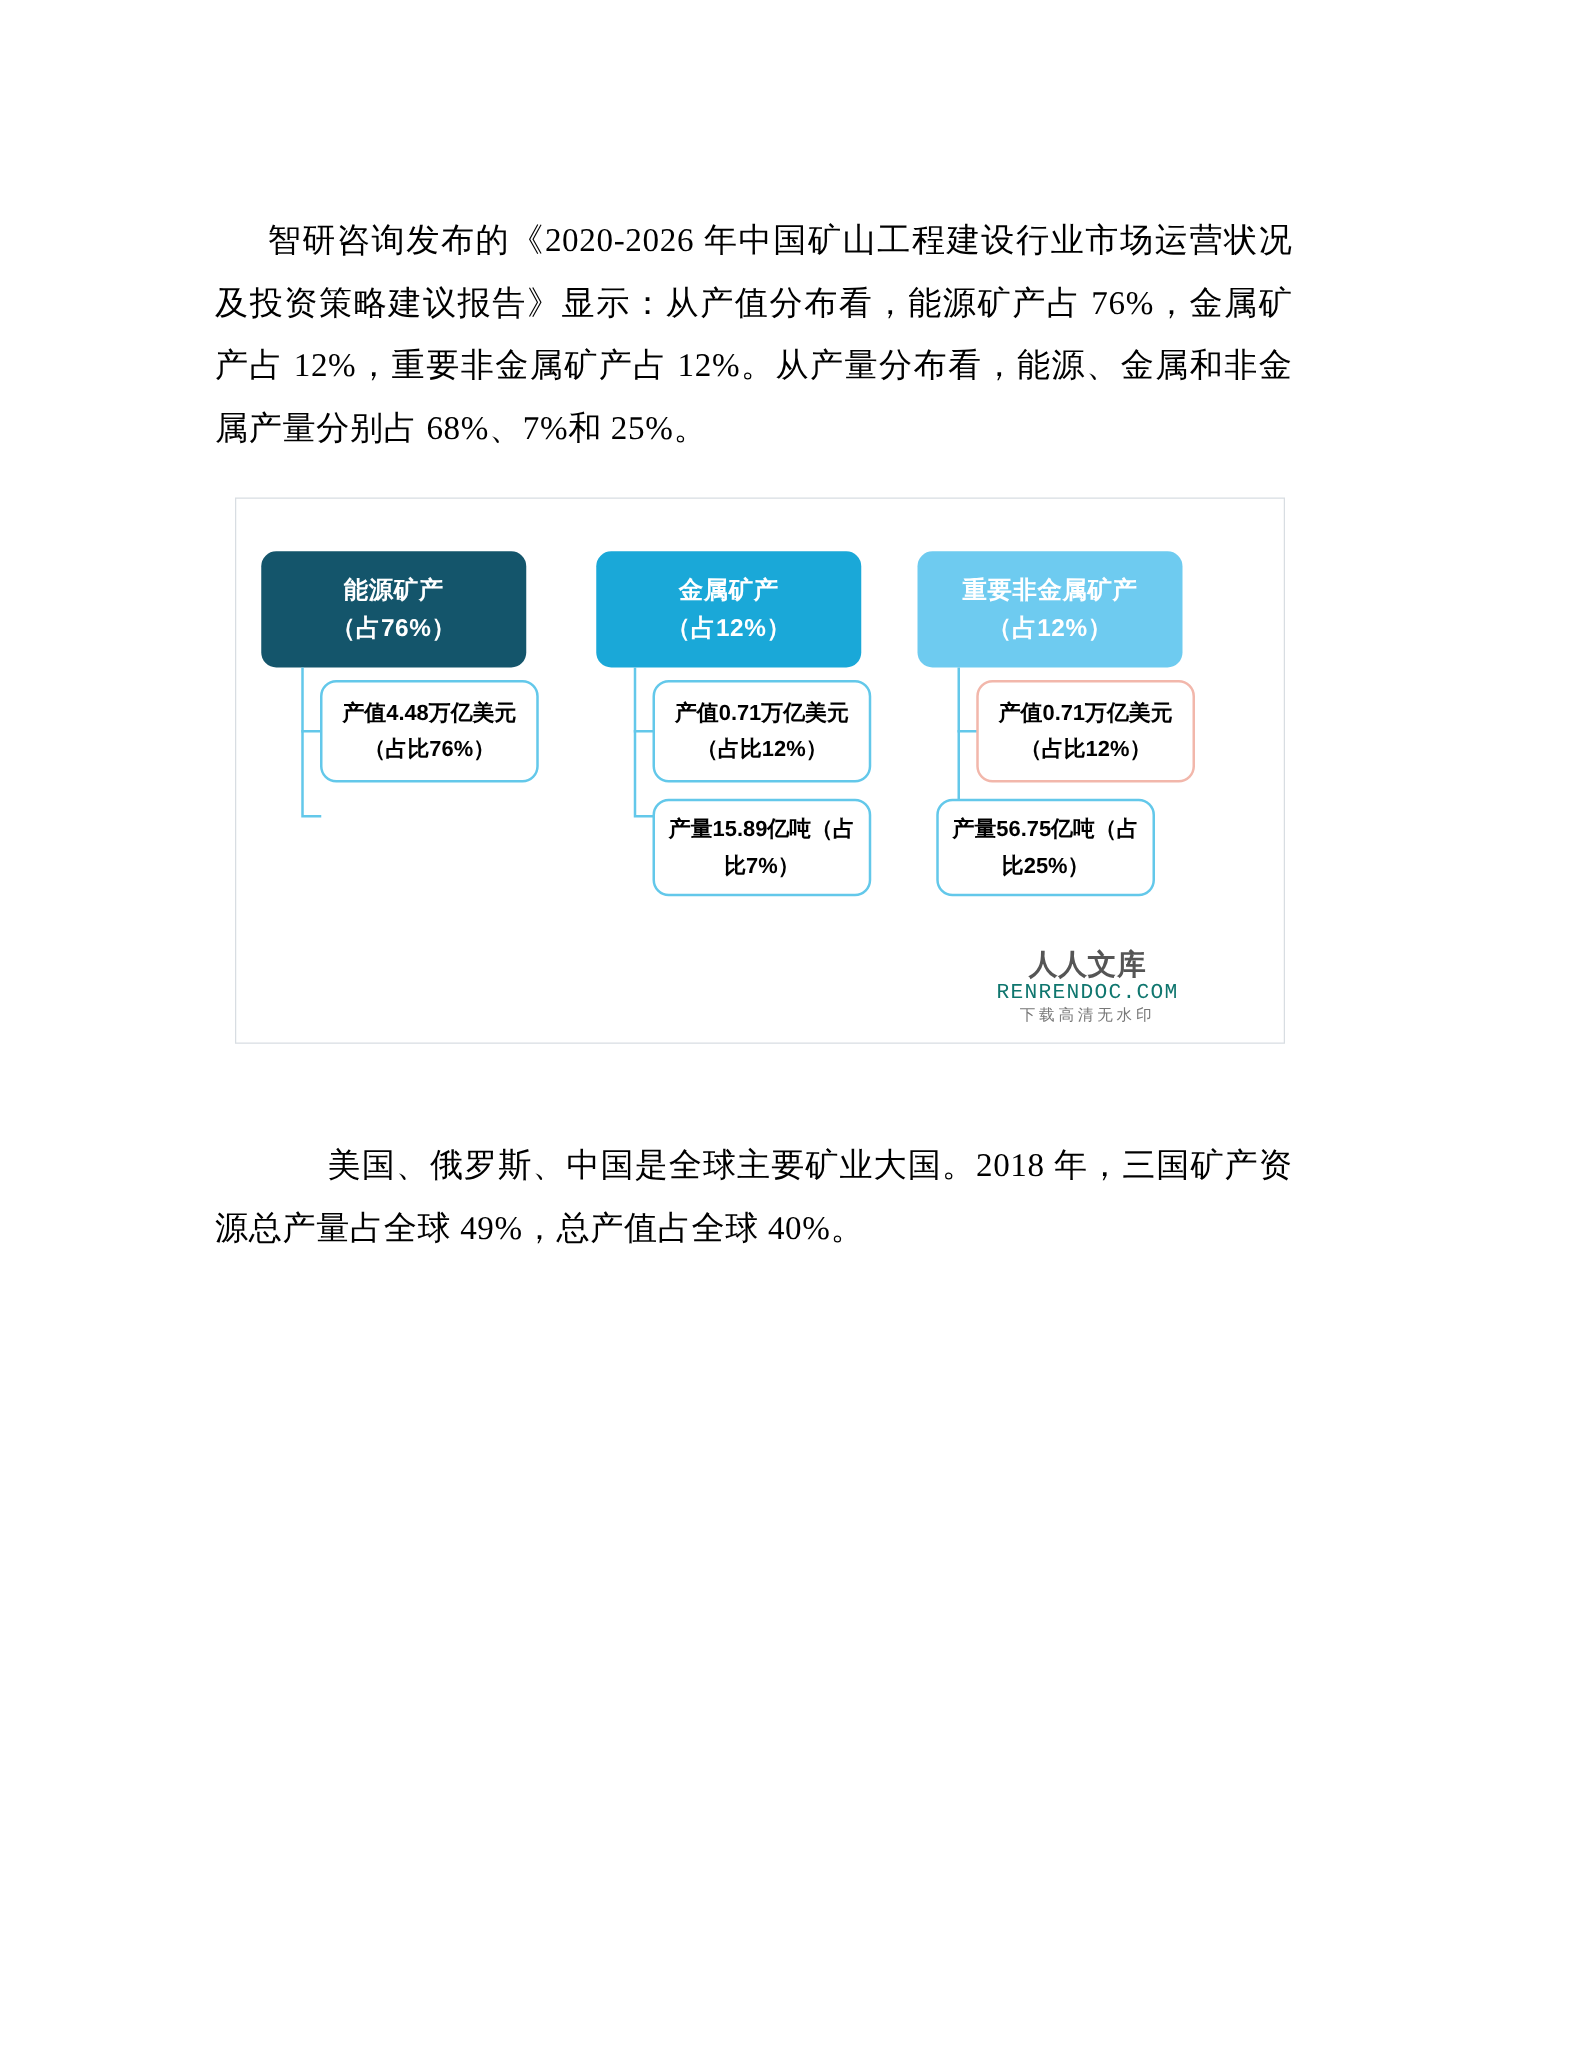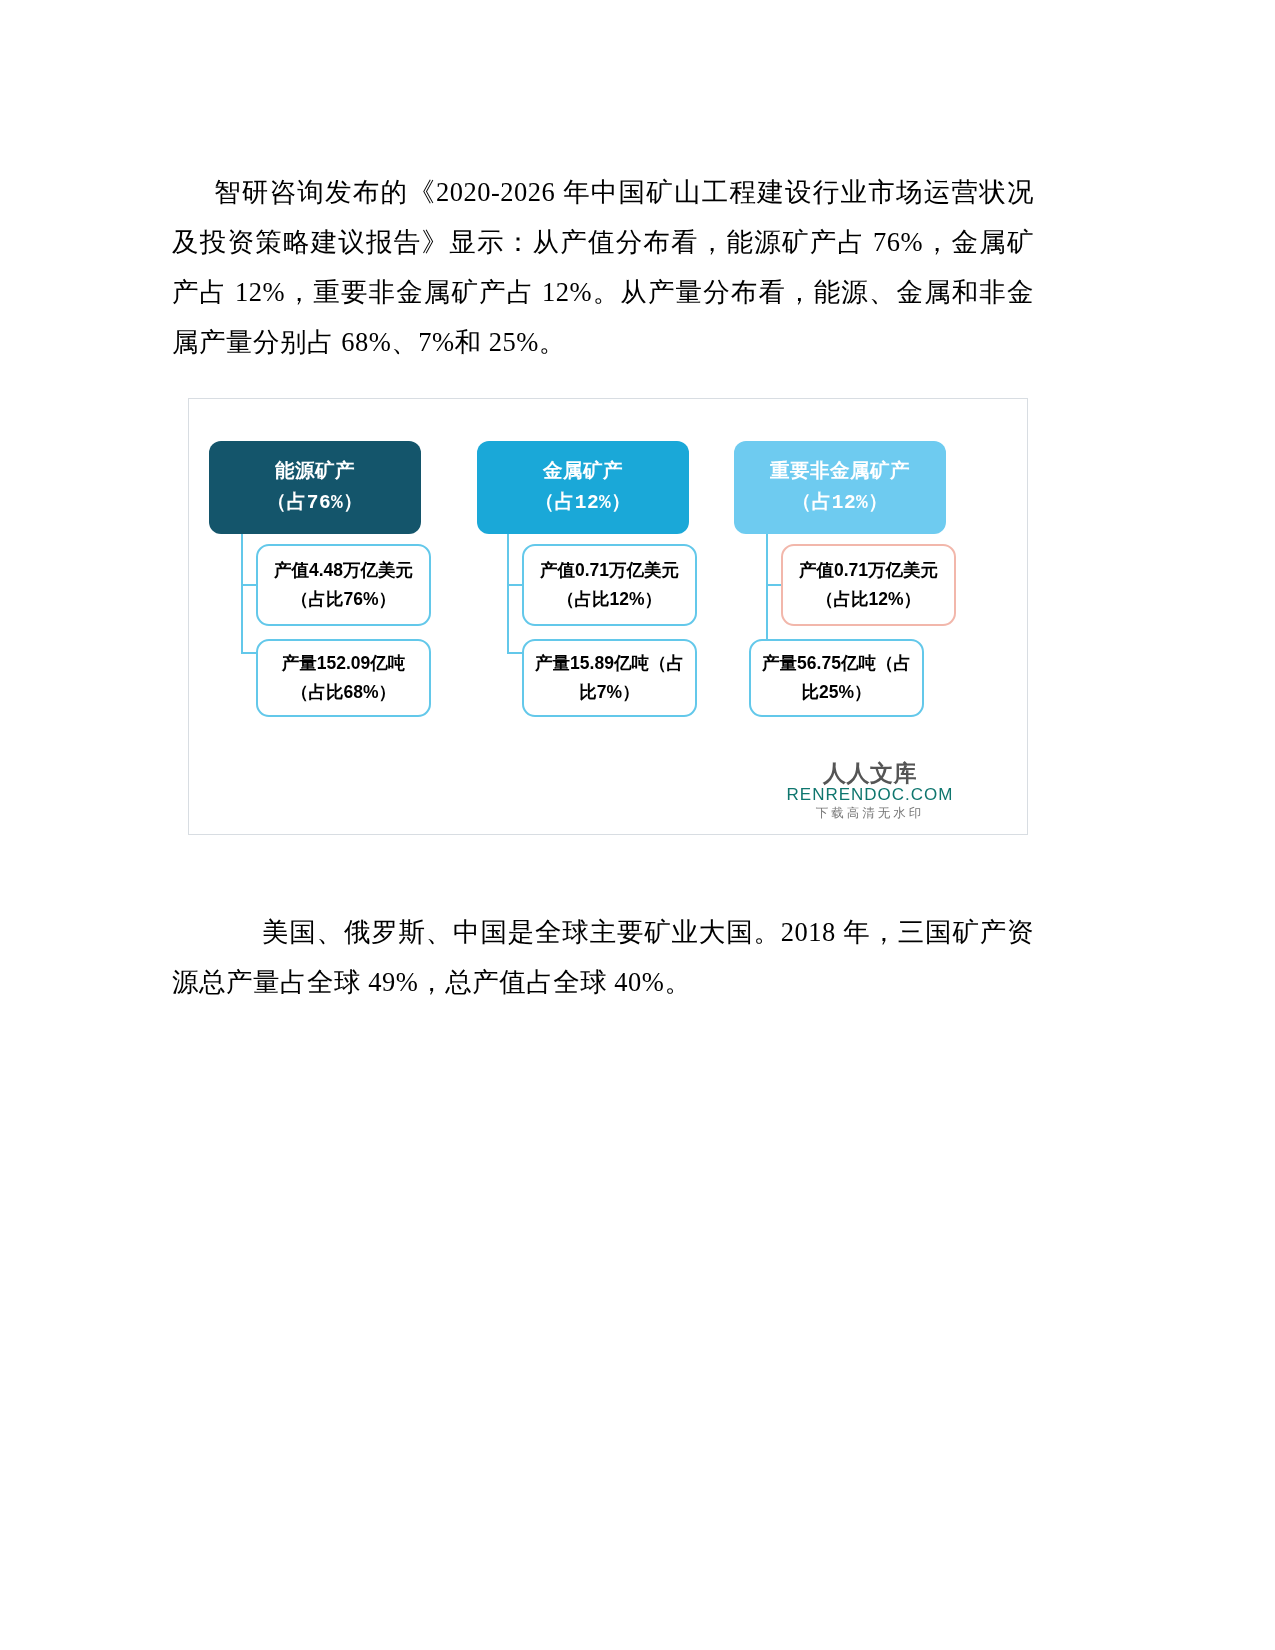--- a/index.html
+++ b/index.html
@@ -71,21 +71,21 @@
 
   .head-box {
     position: relative;
     border-radius: 12px;
     height: 93px;
     display: flex;
     flex-direction: column;
     align-items: center;
     justify-content: center;
     color: #ffffff;
-    font-family: Liberation Mono, monospace;
+    font-family: Liberation Sans, sans-serif;
     font-weight: bold;
     font-size: 19.5px;
     line-height: 31px;
     text-align: center;
     letter-spacing: 0.5px;
   }
   .head-0 { background: #14556b; width: 212px; }
   .head-1 { background: #1aa8d8; width: 212px; }
   .head-2 { background: #6ecbf0; width: 212px; }
 
@@ -115,21 +115,21 @@
   }
   .vline { width: 2px; }
   .hline { height: 2px; }
 
   .watermark {
     position: absolute;
     left: 775px;
     top: 760px;
     width: 190px;
     text-align: center;
-    font-family: Liberation Sans, sans-serif;
+    font-family: Liberation Mono, monospace;
     color: #6f6f6f;
     z-index: 5;
     pointer-events: none;
   }
   .wm-1 {
     font-size: 23px;
     font-weight: bold;
     line-height: 26px;
     color: #555;
     letter-spacing: 0.5px;
@@ -160,21 +160,20 @@
       <div class="col col-0">
         <div class="head-box head-0">
           <span>能源矿产</span>
           <span>（占76%）</span>
         </div>
       </div>
       <div class="vline" style="left:52px; top:135px; height:118px;"></div>
       <div class="hline" style="left:52px; top:185px; width:16px;"></div>
       <div class="hline" style="left:52px; top:253px; width:16px;"></div>
       <div class="child" style="left:67px; top:145px; width:175px; height:82px;">产值4.48万亿美元（占比76%）</div>
-      <div class="child" style="left:67px; top:240px; width:175px; height:78px;">产量152.09亿吨（占比68%）</div>
 
       <div class="col col-1">
         <div class="head-box head-1">
           <span>金属矿产</span>
           <span>（占12%）</span>
         </div>
       </div>
       <div class="vline" style="left:318px; top:135px; height:118px;"></div>
       <div class="hline" style="left:318px; top:185px; width:16px;"></div>
       <div class="hline" style="left:318px; top:253px; width:16px;"></div>

